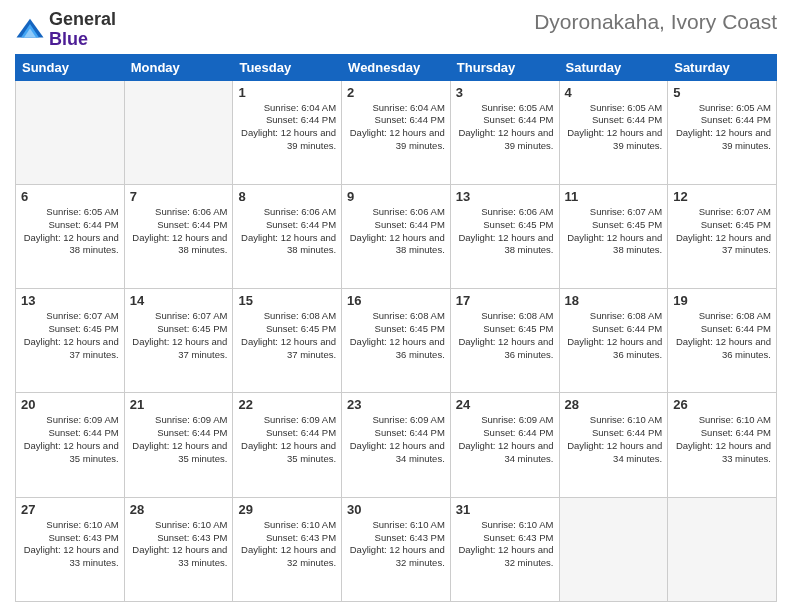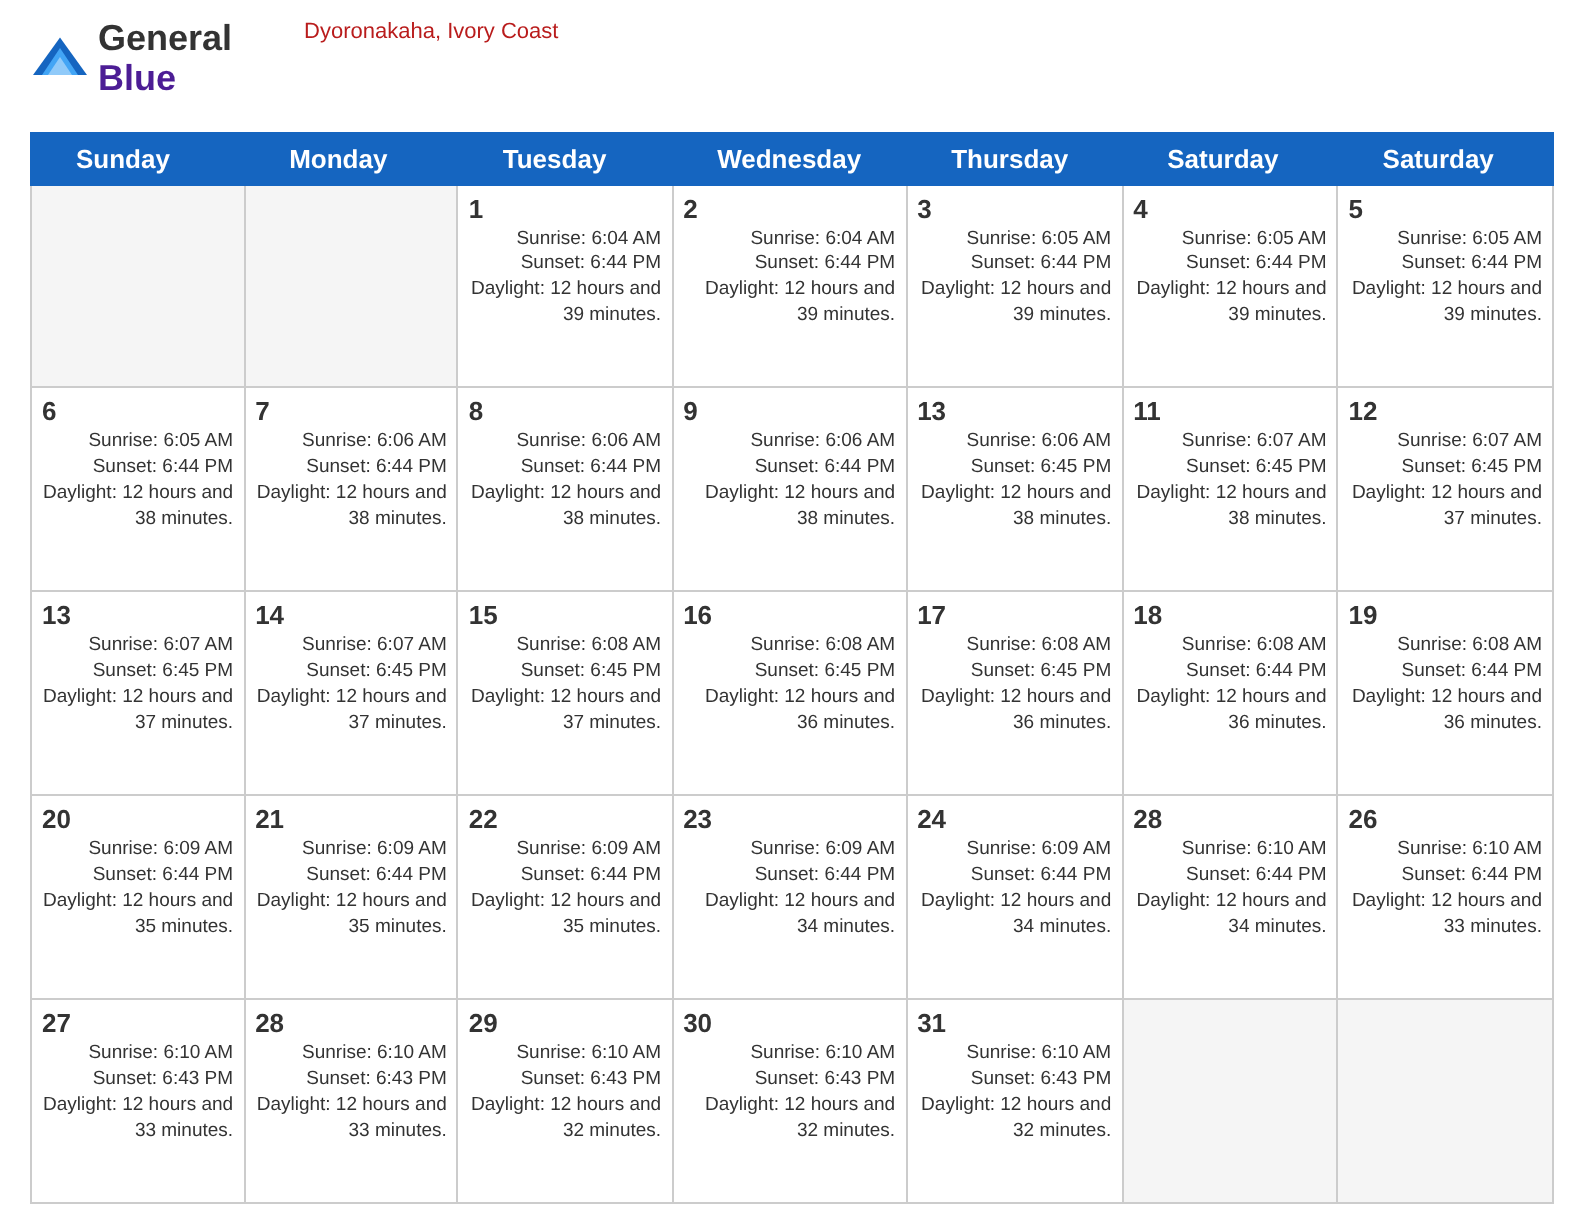--- a/index.html
+++ b/index.html
@@ -13,22 +13,23 @@
     .page {
       width: 792px;
       height: 612px;
       background: #fff;
       display: flex;
       flex-direction: column;
       padding: 10px 15px 10px 15px;
     }
     .header {
       display: flex;
+      justify-content: space-between;
       align-items: flex-start;
-      margin-bottom: 16px;
+      margin-bottom: 4px;
       gap: 36px;
     }
     .logo {
       display: flex;
       align-items: center;
     }
     .logo-text {
       font-size: 18px;
       font-weight: bold;
       line-height: 1.1;
@@ -47,33 +48,33 @@
     .title-block {
       text-align: right;
     }
     .main-title {
       font-size: 38px;
       font-weight: bold;
       color: #333;
       line-height: 1.1;
     }
     .subtitle {
-      font-size: 11px;
-      color: #b91c1c;
+      font-size: 21px;
+      color: #737373;
     }
     .calendar {
       width: 100%;
       border-collapse: collapse;
       flex: 1;
     }
     .calendar th {
       background: #1565c0;
       color: #fff;
       text-align: left;
-      padding: 5px 22px;
+      padding: 5px 6px;
       font-size: 13px;
       font-weight: bold;
       border: 1px solid #1565c0;
     }
     .calendar td {
       border: 1px solid #ccc;
       vertical-align: top;
       padding: 4px 5px;
       width: calc(100% / 7);
       height: 78px;

